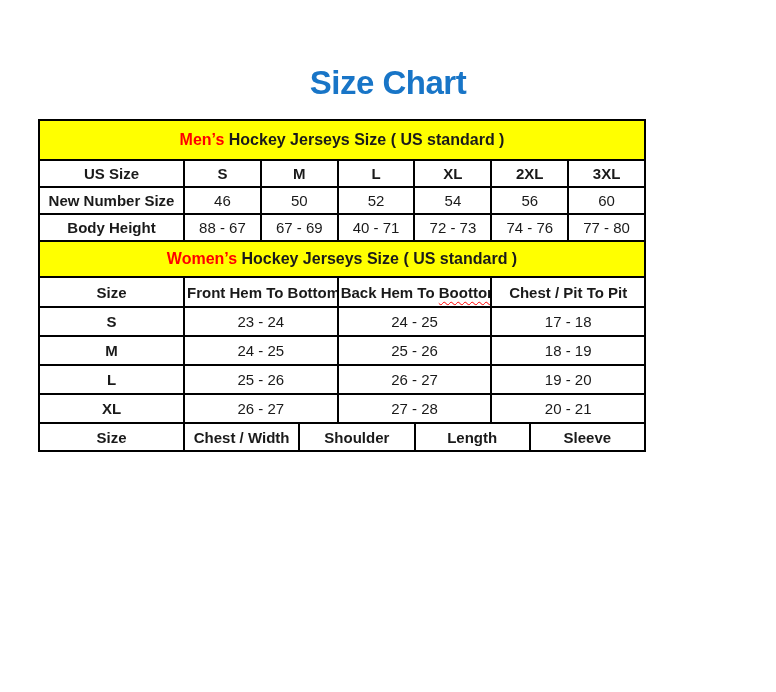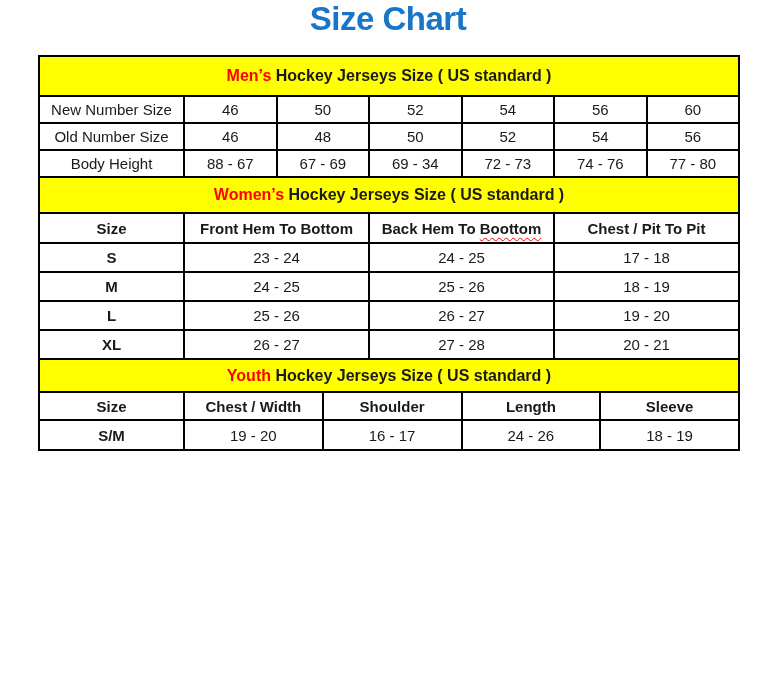--- a/index.html
+++ b/index.html
@@ -10,53 +10,54 @@
   }
   *{box-sizing:border-box;}
   html,body{margin:0;padding:0;}
   body{
     width:776px;height:692px;
     background:#ffffff;
     font-family:"Liberation Sans","DejaVu Sans",sans-serif;
     color:#1a1a1a;
   }
   .page-title{
+    padding-top:64px;
     text-align:center;
     font-size:33px;
     font-weight:bold;
     letter-spacing:-0.5px;
     color:var(--blue,#1875c7);
   }
   .tables{
     margin:17px 0 0 38px;
     width:702px;
   }
   table.section{
     border-collapse:collapse;
     table-layout:fixed;
-    width:702px;
+    width:608px;
   }
   table.section + table.section{margin-top:-2px;}
   td,th{
     border:2px solid var(--border,#000);
     text-align:center;
     vertical-align:middle;
     padding:0 2px;
     font-size:15px;
     overflow:hidden;
     white-space:nowrap;
   }
   tr.band td{
     background:var(--yellow,#ffff00);
     font-weight:bold;
     font-size:16px;
   }
   .band-lead{color:var(--red,#ff0000);}
   th{font-weight:bold;}
-  td.rl{font-weight:normal;}
+  td.rl{font-weight:bold;}
   td.rl-bold{font-weight:bold;}
   
   .men tr.band td{height:40px;}
   .men th,.men td{height:27px;}
   .women tr.band td{height:36px;}
   .women th{height:30px;}
   .women td{height:29px;}
   .youth tr.band td{height:33px;}
   .youth th{height:28px;}
   .youth td{height:30px;}
@@ -80,42 +81,42 @@
   <table class="section men">
     <colgroup>
         <col class="c-label">
         <col span="6">
       </colgroup>
     <tbody>
       <tr class="band">
         <td colspan="7"><span class="band-lead">Men’s</span> <span>Hockey Jerseys Size ( US standard )</span></td>
       </tr>
       <tr>
+        <th>US Size</th>
+        <th>S</th>
+        <th>M</th>
+        <th>L</th>
+        <th>XL</th>
+        <th>2XL</th>
+        <th>3XL</th>
+      </tr>
+      <tr>
         <td class="rl">New Number Size</td>
         <td>46</td>
         <td>50</td>
         <td>52</td>
         <td>54</td>
         <td>56</td>
         <td>60</td>
       </tr>
       <tr>
-        <td class="rl">Old Number Size</td>
-        <td>46</td>
-        <td>48</td>
-        <td>50</td>
-        <td>52</td>
-        <td>54</td>
-        <td>56</td>
-      </tr>
-      <tr>
         <td class="rl">Body Height</td>
         <td>88 - 67</td>
         <td>67 - 69</td>
-        <td>69 - 34</td>
+        <td>40 - 71</td>
         <td>72 - 73</td>
         <td>74 - 76</td>
         <td>77 - 80</td>
       </tr>
     </tbody>
   </table>
 
   <table class="section women">
     <colgroup>
         <col class="c-label">
@@ -157,33 +158,23 @@
       </tr>
     </tbody>
   </table>
 
   <table class="section youth">
     <colgroup>
         <col class="c-label">
         <col span="4">
       </colgroup>
     <tbody>
-      <tr class="band">
-        <td colspan="5"><span class="band-lead">Youth</span> <span>Hockey Jerseys Size ( US standard )</span></td>
-      </tr>
       <tr>
         <th>Size</th>
         <th>Chest / Width</th>
         <th>Shoulder</th>
         <th>Length</th>
         <th>Sleeve</th>
       </tr>
-      <tr>
-        <td class="rl-bold">S/M</td>
-        <td>19 - 20</td>
-        <td>16 - 17</td>
-        <td>24 - 26</td>
-        <td>18 - 19</td>
-      </tr>
     </tbody>
   </table>
 
 </div>
 
 </body></html>

